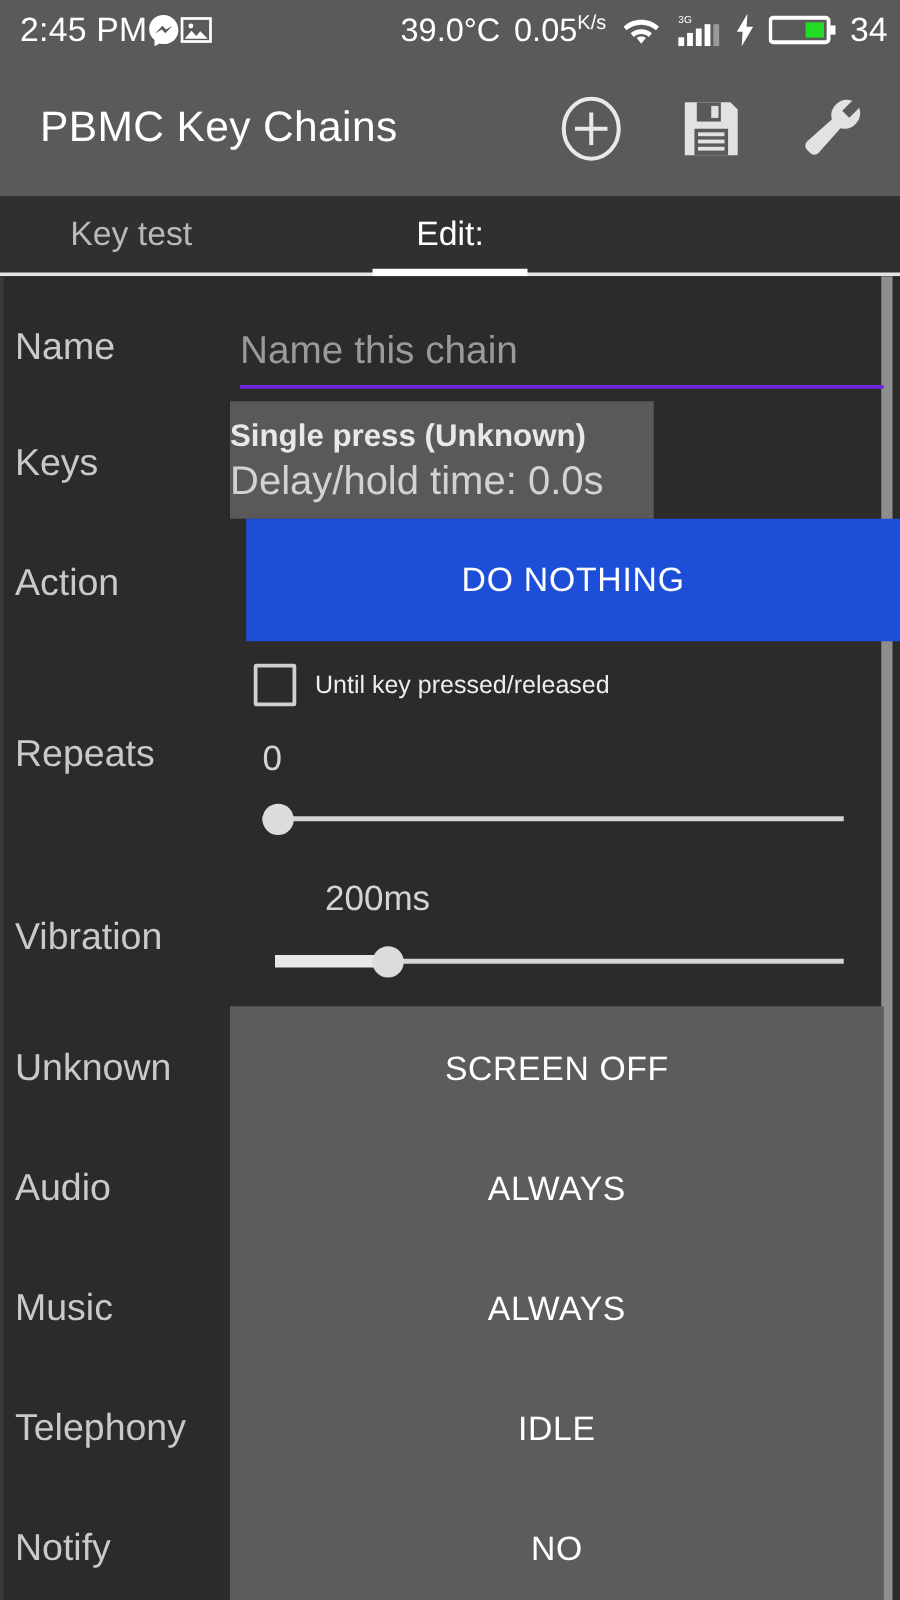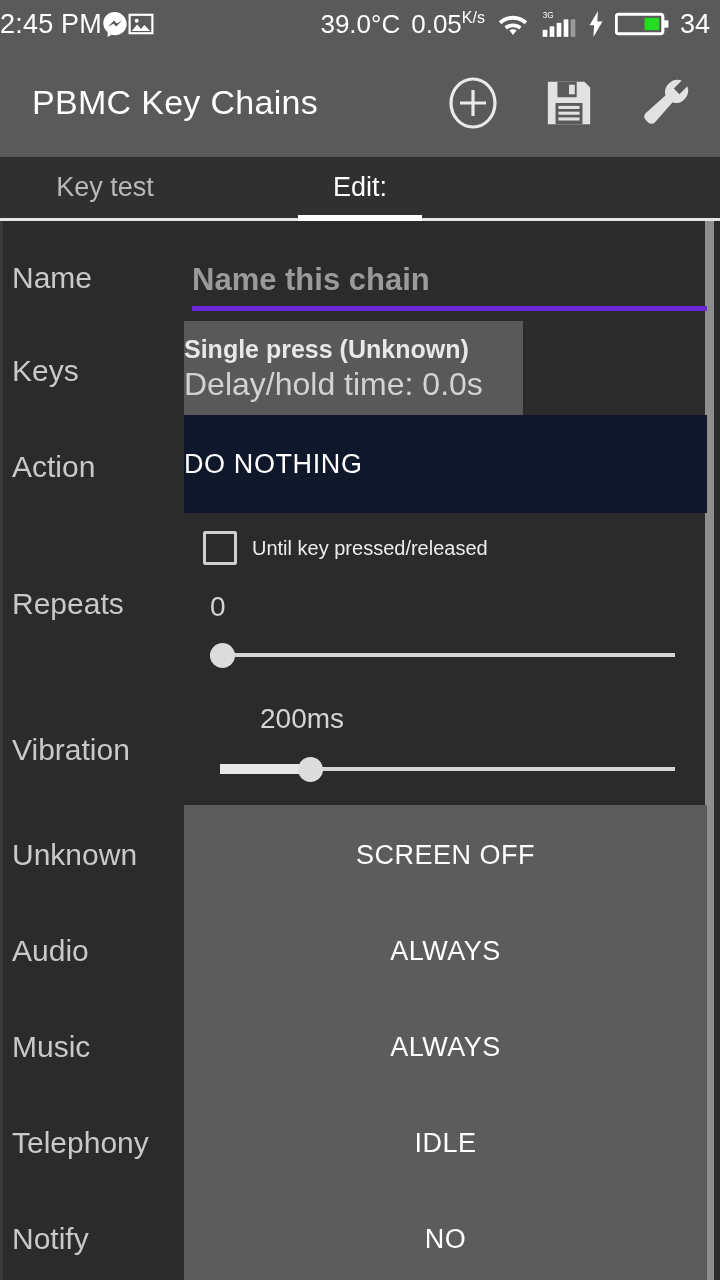--- a/index.html
+++ b/index.html
@@ -25,20 +25,21 @@
     top: 0; left: 0;
     width: 720px; height: 48px;
     background: #5a5a5a;
     display: flex;
     align-items: center;
     color: #ffffff;
   }
   .sb-left {
     display: flex;
     align-items: center;
+    padding-left: 16px;
   }
   .sb-clock {
     font-size: 27px;
     letter-spacing: 0.2px;
     color: #ffffff;
   }
   .sb-right {
     position: absolute;
     right: 10px;
     display: flex;
@@ -156,22 +157,21 @@
     white-space: nowrap;
   }
 
   
   .name-field {
     position: absolute;
     left: 192px;
     top: 34px;
     width: 515px;
     height: 56px;
-    border-bottom: 5px solid #6d28d9;
-    font-weight: bold;
+    border-bottom: 3px solid #6d28d9;
   }
   .name-placeholder {
     font-size: 31px;
     color: #9a9a9a;
     line-height: 50px;
   }
 
   
   .keys-card {
     position: absolute;
@@ -191,28 +191,28 @@
   }
   .keys-sub {
     font-size: 32px;
     color: #d2d2d2;
     line-height: 34px;
   }
 
   
   .action-btn {
     position: absolute;
-    left: 184px;
+    left: 197px;
     top: 194px;
     width: 523px;
     height: 98px;
-    background: #0f172a;
-    display: flex;
-    align-items: center;
-    justify-content: flex-start;
+    background: #1d4ed8;
+    display: flex;
+    align-items: center;
+    justify-content: center;
   }
   .action-btn-label {
     font-size: 27px;
     color: #ffffff;
     letter-spacing: 0.6px;
   }
 
   
   .check-row {
     position: absolute;

